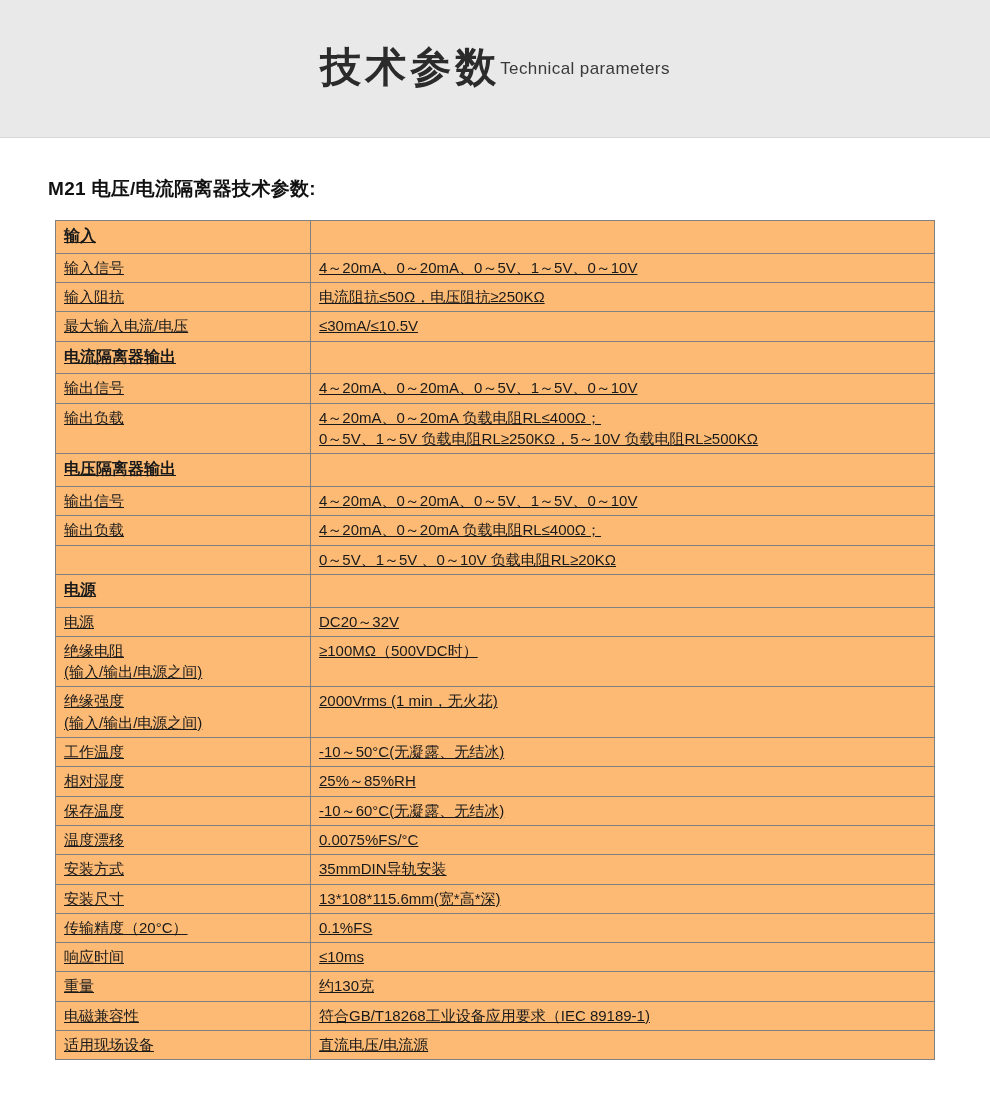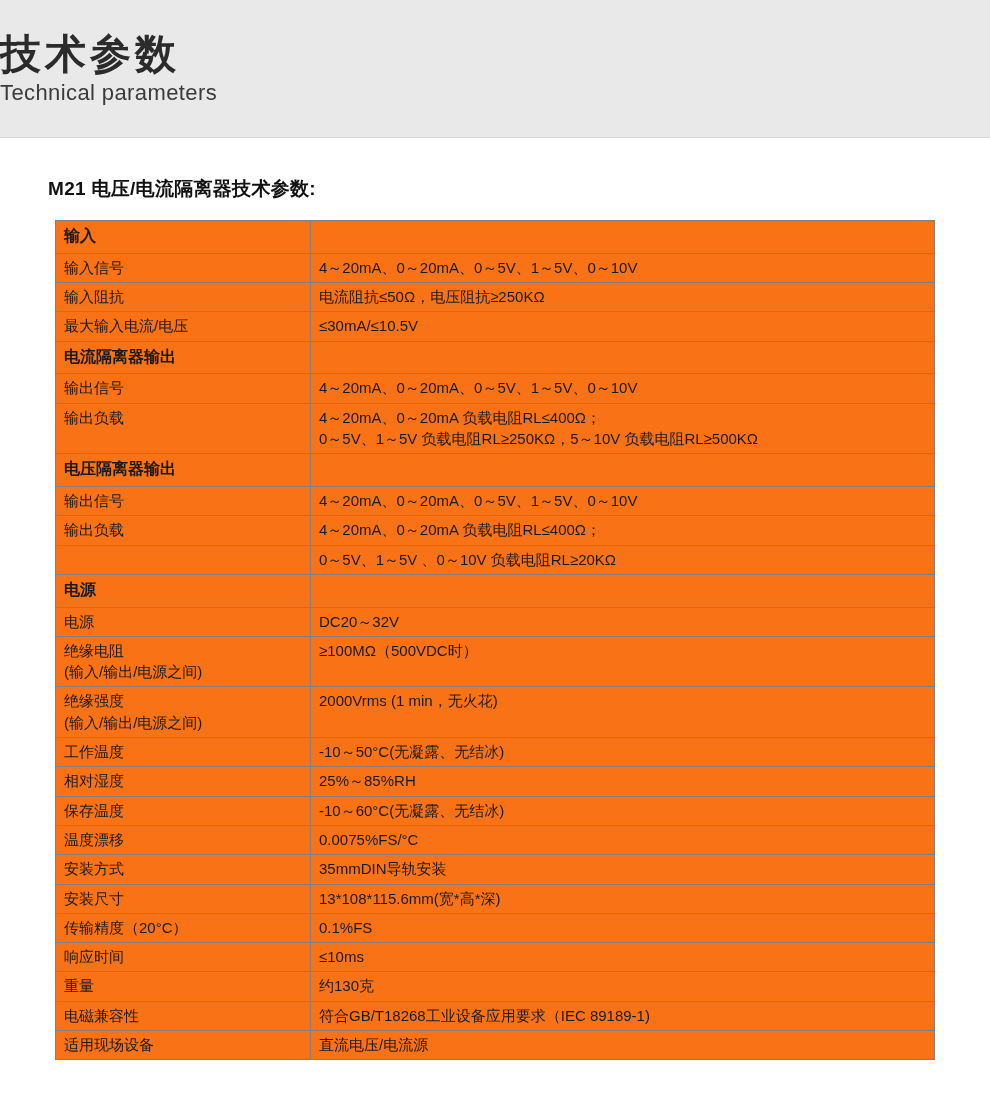--- a/index.html
+++ b/index.html
@@ -20,34 +20,35 @@
     height: 1100px;
     box-sizing: border-box;
   }
   
   .banner {
     width: 990px;
     height: 138px;
     background: #e9e9e9;
     border-bottom: 1px solid #d8d8d8;
     display: flex;
-    flex-direction: column;
+    flex-direction: row;
+    align-items: center;
     justify-content: center;
     box-sizing: border-box;
   }
   .banner-title {
     font-size: 41px;
     font-weight: bold;
     letter-spacing: 4px;
     color: #2b2b2b;
     line-height: 1.15;
     margin-bottom: 2px;
   }
   .banner-subtitle {
-    font-size: 22px;
+    font-size: 17px;
     color: #3a3a3a;
     letter-spacing: 0.4px;
     font-weight: normal;
   }
   
   .section-heading {
     margin: 38px 0 4px 48px;
     font-size: 19px;
     font-weight: bold;
     color: #111;
@@ -64,23 +65,24 @@
     table-layout: fixed;
     border: 1px solid #4a4a4a;
   }
   table.spec td {
     border: 1px solid #808080;
     padding: 3px 8px 4px 8px;
     font-size: 15px;
     line-height: 1.42;
     vertical-align: top;
     color: #1a1a1a;
-    background: #f97316;
+    background: #fdba74;
     height: 22px;
     box-sizing: border-box;
+    text-decoration: underline;
   }
   table.spec td.label {
     width: 255px;
   }
   table.spec tr.group td {
     font-weight: bold;
     font-size: 16px;
     padding-top: 4px;
     padding-bottom: 5px;
   }

